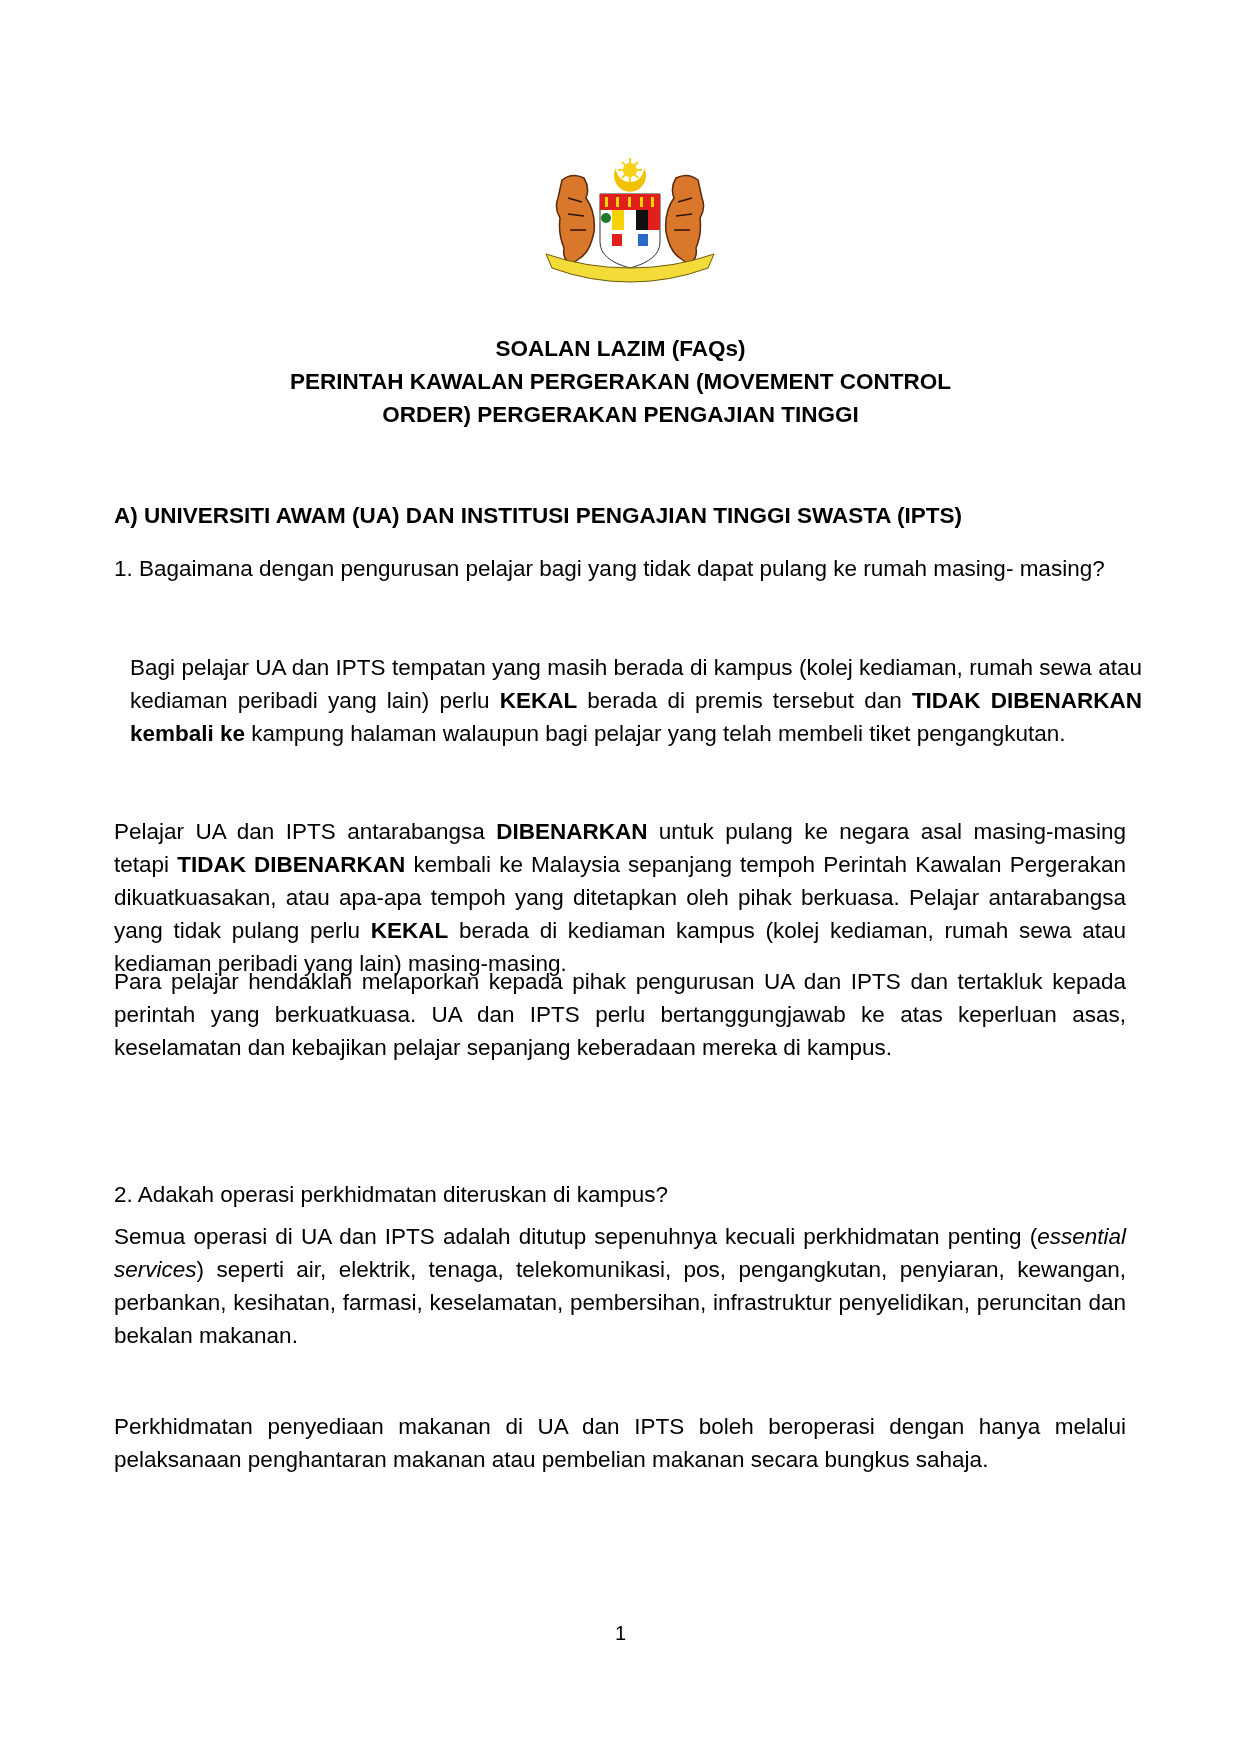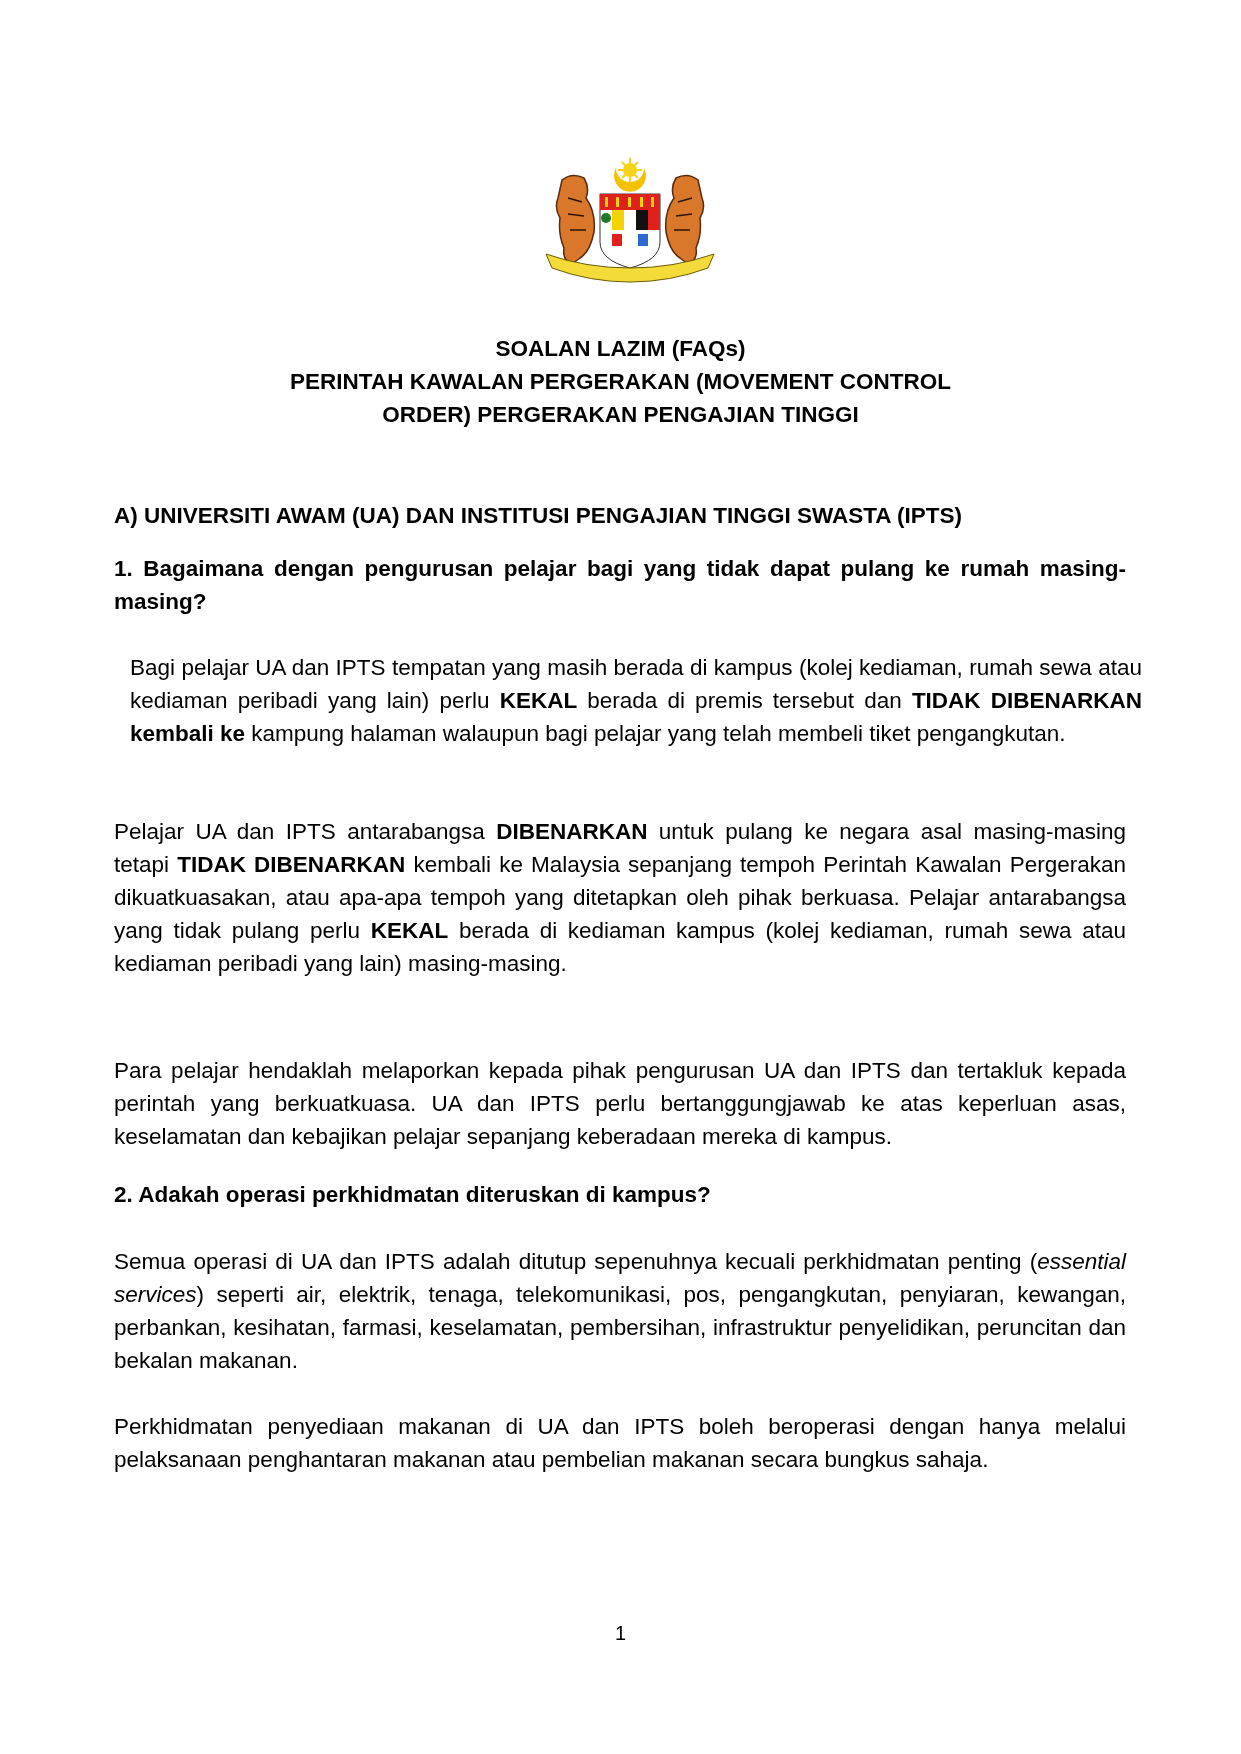--- a/index.html
+++ b/index.html
@@ -4,21 +4,21 @@
 <style>
   html, body { margin: 0; padding: 0; background: #ffffff; }
   body { width: 1241px; height: 1754px; position: relative; overflow: hidden;
          font-family: "Liberation Sans", sans-serif; color: #000; }
   .page { position: absolute; left: 0; top: 0; width: 1241px; height: 1754px; }
   .crest { position: absolute; left: 542px; top: 158px; width: 176px; height: 130px; }
   .title-block { position: absolute; left: 0; top: 332px; width: 1241px; text-align: center;
                  font-weight: bold; font-size: 22.5px; line-height: 33px; }
   .content { position: absolute; left: 114px; width: 1012px; font-size: 22.5px; line-height: 33px; }
   .section-head { font-weight: bold; }
-  .q { font-weight: bold; text-align: justify; }
+  .q { font-weight: normal; text-align: justify; }
   .p { text-align: justify; }
   .p b { font-weight: bold; }
   .pageno { position: absolute; left: 0; top: 1622px; width: 1241px; text-align: center; font-size: 20px; }
 </style>
 </head>
 <body>
 
 <div class="page">
 
   <div class="crest">
@@ -69,20 +69,20 @@
     <div>SOALAN LAZIM (FAQs)</div>
     <div>PERINTAH KAWALAN PERGERAKAN (MOVEMENT CONTROL</div>
     <div>ORDER) PERGERAKAN PENGAJIAN TINGGI</div>
   </div>
 
   <div class="content section-head" style="top:499px;">A) UNIVERSITI AWAM (UA) DAN INSTITUSI PENGAJIAN TINGGI SWASTA (IPTS)</div>
 
   <div class="content q" style="top:552px;">1. Bagaimana dengan pengurusan pelajar bagi yang tidak dapat pulang ke rumah masing- masing?</div>
   <div class="content p" style="top:651px;margin-left:16px;"><span>Bagi pelajar UA dan IPTS tempatan yang masih berada di kampus (kolej kediaman, rumah sewa atau kediaman peribadi yang lain) perlu </span><b>KEKAL</b><span> berada di premis tersebut dan </span><b>TIDAK DIBENARKAN kembali ke</b><span> kampung halaman walaupun bagi pelajar yang telah membeli tiket pengangkutan.</span></div>
   <div class="content p" style="top:815px;"><span>Pelajar UA dan IPTS antarabangsa </span><b>DIBENARKAN</b><span> untuk pulang ke negara asal masing-masing tetapi </span><b>TIDAK DIBENARKAN</b><span> kembali ke Malaysia sepanjang tempoh Perintah Kawalan Pergerakan dikuatkuasakan, atau apa-apa tempoh yang ditetapkan oleh pihak berkuasa. Pelajar antarabangsa yang tidak pulang perlu </span><b>KEKAL</b><span> berada di kediaman kampus (kolej kediaman, rumah sewa atau kediaman peribadi yang lain) masing-masing.</span></div>
-  <div class="content p" style="top:1054px;"><span>Para pelajar hendaklah melaporkan kepada pihak pengurusan UA dan IPTS dan tertakluk kepada perintah yang berkuatkuasa. UA dan IPTS perlu bertanggungjawab ke atas keperluan asas, keselamatan dan kebajikan pelajar sepanjang keberadaan mereka di kampus.</span></div>
+  <div class="content p" style="top:965px;"><span>Para pelajar hendaklah melaporkan kepada pihak pengurusan UA dan IPTS dan tertakluk kepada perintah yang berkuatkuasa. UA dan IPTS perlu bertanggungjawab ke atas keperluan asas, keselamatan dan kebajikan pelajar sepanjang keberadaan mereka di kampus.</span></div>
 
   <div class="content q" style="top:1178px;">2. Adakah operasi perkhidmatan diteruskan di kampus?</div>
-  <div class="content p" style="top:1245px;"><span>Semua operasi di UA dan IPTS adalah ditutup sepenuhnya kecuali perkhidmatan penting (</span><i>essential services</i><span>) seperti air, elektrik, tenaga, telekomunikasi, pos, pengangkutan, penyiaran, kewangan, perbankan, kesihatan, farmasi, keselamatan, pembersihan, infrastruktur penyelidikan, peruncitan dan bekalan makanan.</span></div>
+  <div class="content p" style="top:1220px;"><span>Semua operasi di UA dan IPTS adalah ditutup sepenuhnya kecuali perkhidmatan penting (</span><i>essential services</i><span>) seperti air, elektrik, tenaga, telekomunikasi, pos, pengangkutan, penyiaran, kewangan, perbankan, kesihatan, farmasi, keselamatan, pembersihan, infrastruktur penyelidikan, peruncitan dan bekalan makanan.</span></div>
   <div class="content p" style="top:1410px;"><span>Perkhidmatan penyediaan makanan di UA dan IPTS boleh beroperasi dengan hanya melalui pelaksanaan penghantaran makanan atau pembelian makanan secara bungkus sahaja.</span></div>
 
   <div class="pageno">1</div>
 </div>
 
 </body></html>

